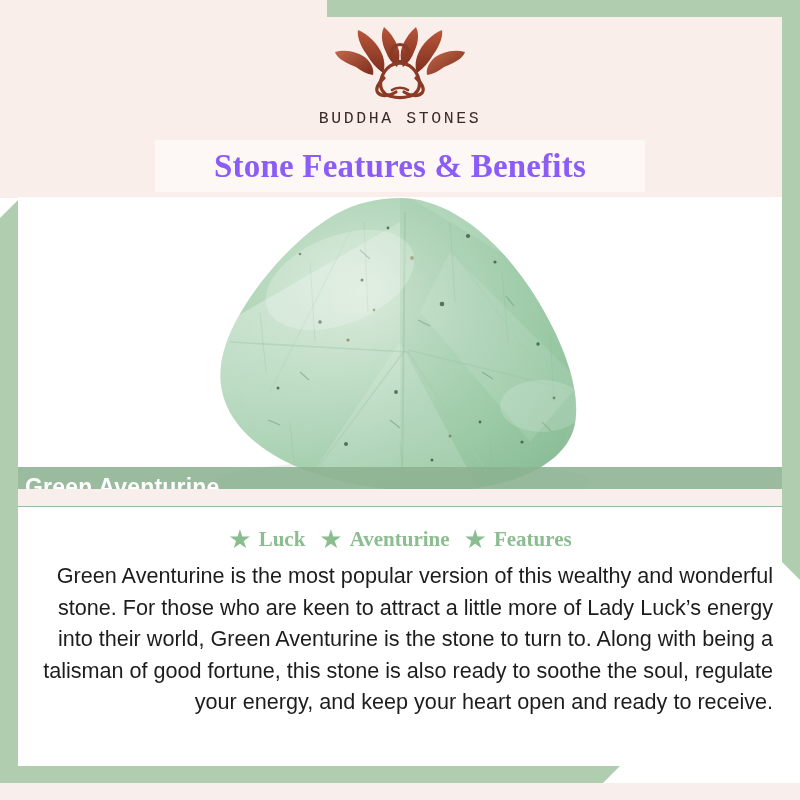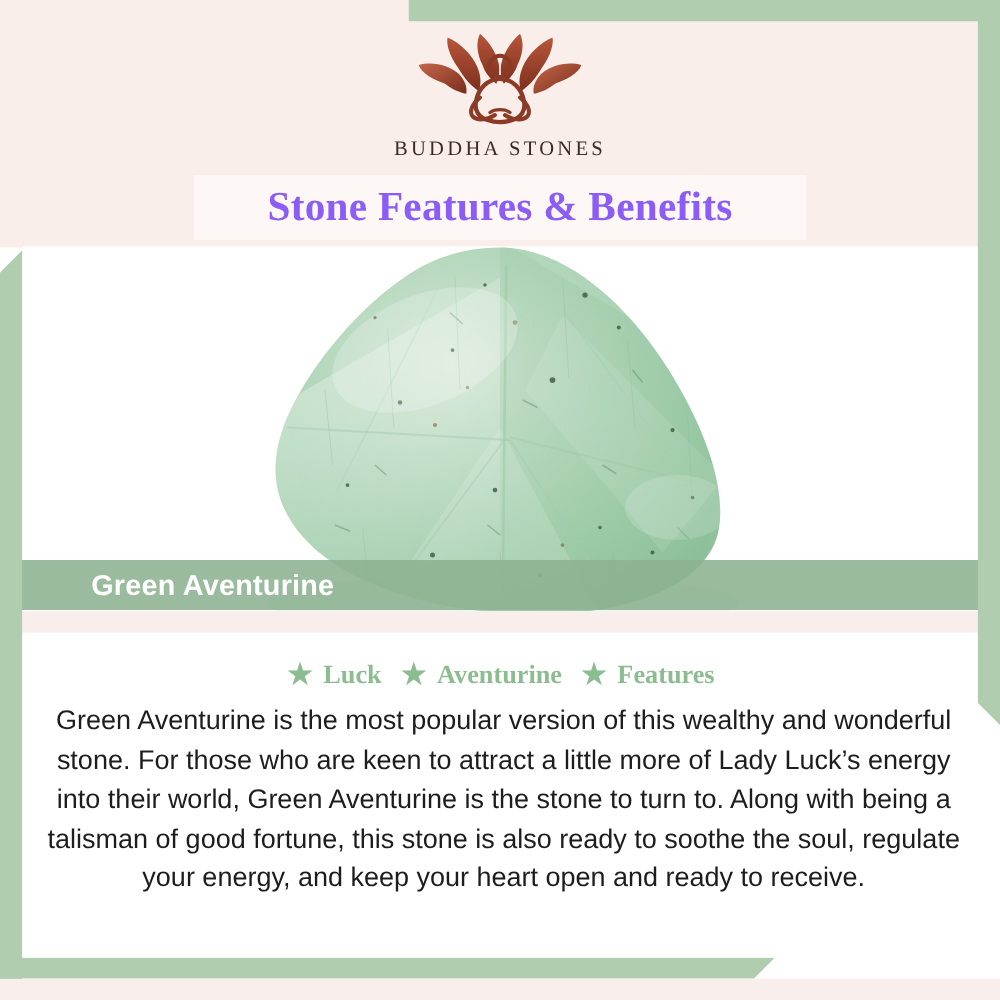--- a/index.html
+++ b/index.html
@@ -64,21 +64,21 @@
   
   .logo-wrap {
     position:absolute; left:0; top:22px;
     width:800px; height:118px;
     display:flex; flex-direction:column;
     align-items:center; justify-content:flex-start;
   }
   .logo-mark { width:148px; height:84px; display:block; }
   .logo-text {
     margin-top:3px;
-    font-family:Liberation Serif, serif;
+    font-family:Liberation Mono, monospace;
     font-size:16.5px;
     letter-spacing:2.6px;
     color:#3a2b26;
     white-space:nowrap;
   }
 
   
   .title-banner {
     position:absolute; left:155px; top:140px;
     width:490px; height:52px;
@@ -98,24 +98,24 @@
   .stone-stage {
     position:absolute; left:18px; top:197px;
     width:764px; height:292px;
     background:#ffffff;
     overflow:hidden;
   }
   .stone-svg { position:absolute; left:132px; top:-5px; }
 
   
   .name-band {
-    position:absolute; left:0; top:448px;
+    position:absolute; left:0; top:467px;
     width:800px; height:40px;
     background:rgba(140,178,145,0.88);
-    display:flex; align-items:center;padding-left:48px;
+    display:flex; align-items:center;
   }
   .name-text {
     margin-left:25px;
     font-size:23px;
     font-weight:bold;
     color:#ffffff;
     letter-spacing:.2px;
     white-space:nowrap;
   }
 
@@ -138,21 +138,21 @@
     white-space:nowrap;
   }
 
   
   .body-copy {
     position:absolute; left:33px; top:560px;
     width:740px;
     font-size:21.6px;
     line-height:31.5px;
     color:#1d1d1d;
-    text-align:center;
+    text-align:right;
   }
 </style>
 </head>
 <body>
 
 <div id="page">
 
   <div class="pink-top"></div>
 
   <div class="logo-wrap">

